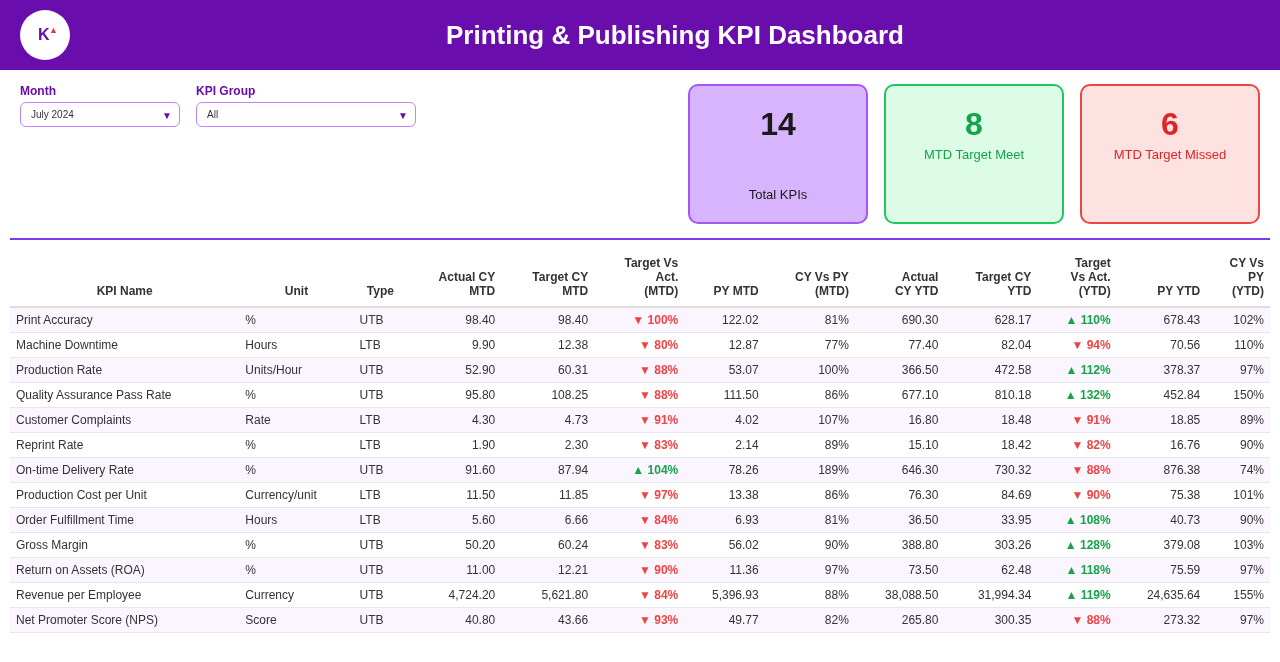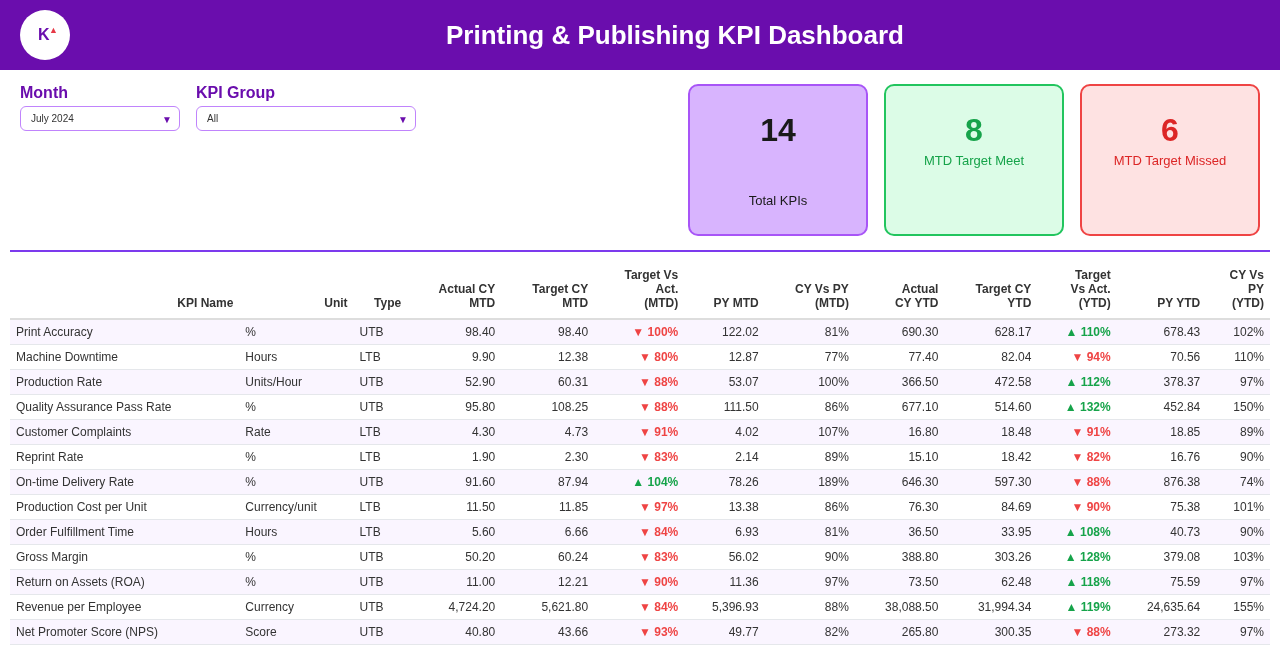--- a/index.html
+++ b/index.html
@@ -34,21 +34,21 @@
       gap: 16px;
       padding: 14px 20px;
       background: #fff;
     }
     .control-group {
       display: flex;
       flex-direction: column;
       gap: 4px;
     }
     .control-label {
-      font-size: 16px;
+      font-size: 12px;
       color: #6a0dad;
       font-weight: bold;
     }
     .control-select {
       border: 1.5px solid #c084fc;
       border-radius: 6px;
       padding: 6px 28px 6px 10px;
       background: #fff;
       color: #333;
       font-size: 10px;
@@ -73,21 +73,21 @@
     }
 
     .kpi-cards {
       display: flex;
       gap: 16px;
       flex: 1;
       justify-content: flex-end;
     }
     .kpi-card {
       border-radius: 10px;
-      padding: 26px 30px;
+      padding: 20px 30px;
       text-align: center;
       min-width: 180px;
     }
     .kpi-card.purple { background: #d8b4fe; border: 2px solid #a855f7; }
     .kpi-card.green { background: #dcfce7; border: 2px solid #22c55e; }
     .kpi-card.red { background: #fee2e2; border: 2px solid #ef4444; }
     .kpi-card-number { font-size: 32px; font-weight: bold; }
     .kpi-card.purple .kpi-card-number { color: #1a1a1a; }
     .kpi-card.green .kpi-card-number { color: #16a34a; }
     .kpi-card.red .kpi-card-number { color: #dc2626; }
@@ -103,21 +103,21 @@
     table {
       width: 100%;
       border-collapse: collapse;
       font-size: 12px;
     }
     thead tr th {
       background: #fff;
       color: #333;
       font-weight: bold;
       padding: 8px 6px;
-      text-align: right;
+      text-align: center;
       border-bottom: 2px solid #ddd;
       vertical-align: bottom;
       white-space: nowrap;
     }
     thead tr th.right { text-align: right; }
     tbody tr { border-bottom: 1px solid #e5e7eb; }
     tbody tr:nth-child(odd) { background: #faf5ff; }
     tbody tr:nth-child(even) { background: #fff; }
     tbody td {
       padding: 5px 6px;
@@ -254,21 +254,21 @@
         <tr>
           <td>Quality Assurance Pass Rate</td>
           <td>%</td>
           <td>UTB</td>
           <td class="right">95.80</td>
           <td class="right">108.25</td>
           <td class="right"><span class="arrow-down">▼</span> <span class="pct-red">88%</span></td>
           <td class="right">111.50</td>
           <td class="right">86%</td>
           <td class="right">677.10</td>
-          <td class="right">514.60</td>
+          <td class="right">810.18</td>
           <td class="right"><span class="arrow-up">▲</span> <span class="pct-green">132%</span></td>
           <td class="right">452.84</td>
           <td class="right">150%</td>
         </tr>
         <tr>
           <td>Customer Complaints</td>
           <td>Rate</td>
           <td>LTB</td>
           <td class="right">4.30</td>
           <td class="right">4.73</td>
@@ -299,21 +299,21 @@
         <tr>
           <td>On-time Delivery Rate</td>
           <td>%</td>
           <td>UTB</td>
           <td class="right">91.60</td>
           <td class="right">87.94</td>
           <td class="right"><span class="arrow-up">▲</span> <span class="pct-green">104%</span></td>
           <td class="right">78.26</td>
           <td class="right">189%</td>
           <td class="right">646.30</td>
-          <td class="right">597.30</td>
+          <td class="right">730.32</td>
           <td class="right"><span class="arrow-down">▼</span> <span class="pct-red">88%</span></td>
           <td class="right">876.38</td>
           <td class="right">74%</td>
         </tr>
         <tr>
           <td>Production Cost per Unit</td>
           <td>Currency/unit</td>
           <td>LTB</td>
           <td class="right">11.50</td>
           <td class="right">11.85</td>

